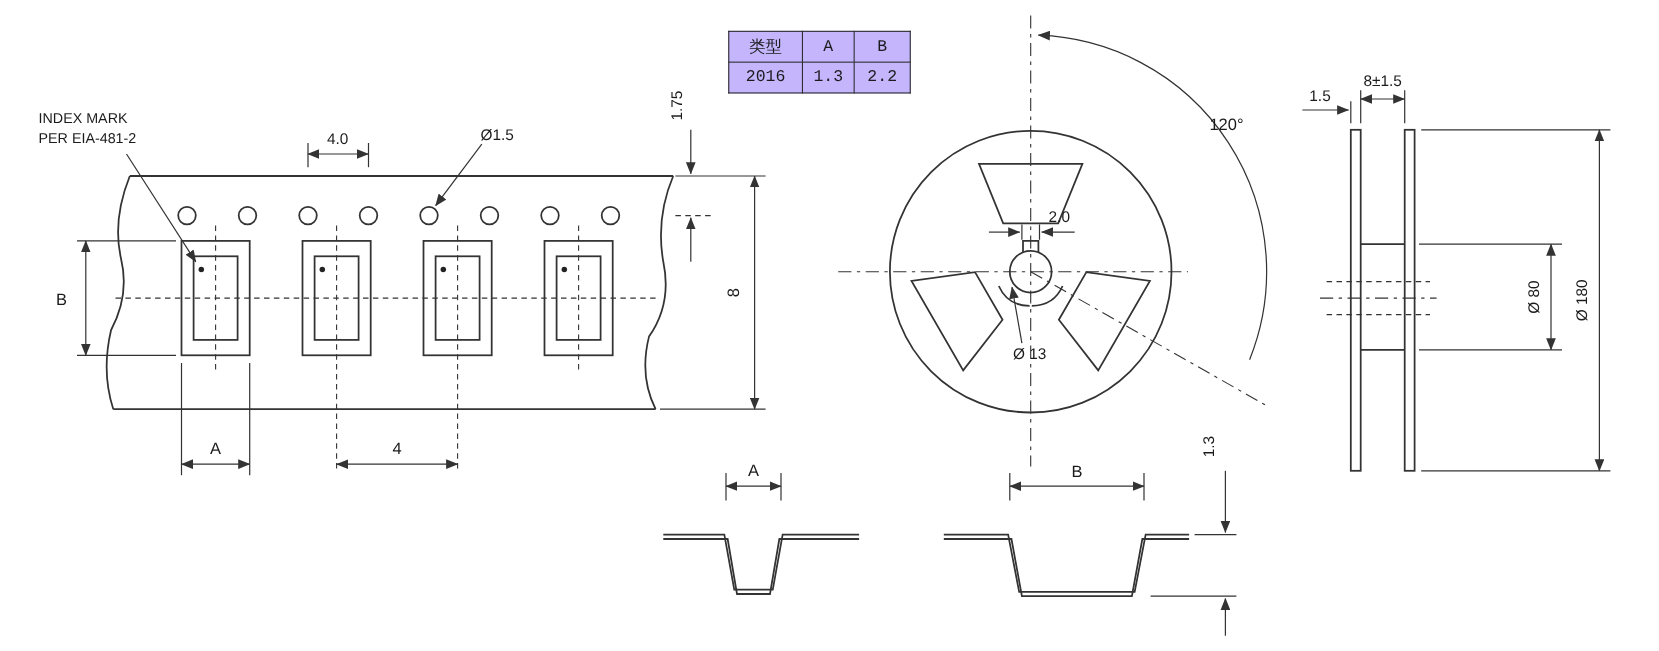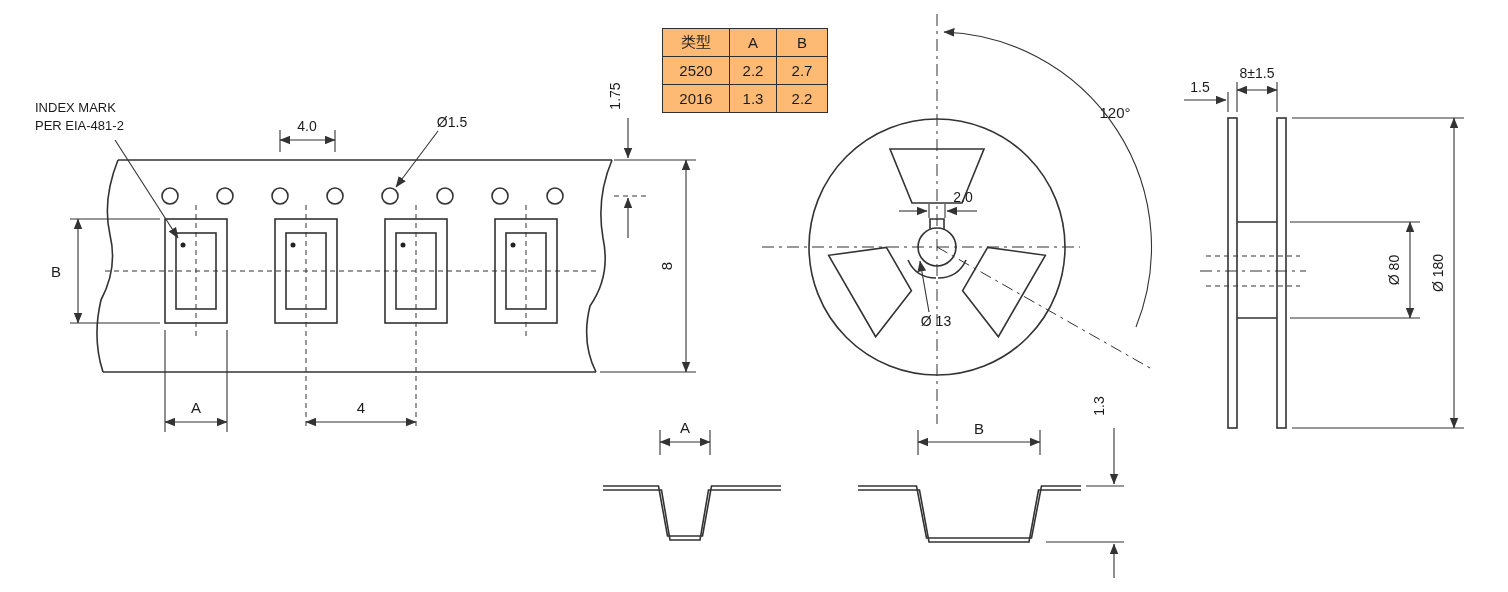--- a/index.html
+++ b/index.html
@@ -5,21 +5,21 @@
   html,body{margin:0;padding:0;background:#fff;}
   .canvas{position:relative;width:1508px;height:592px;background:#ffffff;overflow:hidden;
           font-family:"Liberation Sans","DejaVu Sans",sans-serif;}
   .canvas svg{position:absolute;left:0;top:0;}
   svg text{font-family:"Liberation Sans","DejaVu Sans",sans-serif;fill:#1b1b1b;}
   .t13{font-size:13px;} .t14{font-size:14px;} .t15{font-size:15px;}
   .ln{stroke:#333;stroke-width:1.6;fill:none;}
   .thin{stroke:#333;stroke-width:1.1;fill:none;}
   .dash{stroke:#333;stroke-width:1;fill:none;stroke-dasharray:5 4;}
   .cl{stroke:#333;stroke-width:1;fill:none;stroke-dasharray:12 5 3 5;}
-  .size-table{position:absolute;left:662px;top:28px;border-collapse:collapse;background:#fdba74;}
+  .size-table{position:absolute;left:662px;top:28px;border-collapse:collapse;background:#c4b5fd;font-family:Liberation Mono, monospace;}
   .size-table th,.size-table td{border:1.6px solid #2f2f2f;text-align:center;vertical-align:middle;
       font-size:15px;font-weight:400;color:#1b1b1b;height:27px;padding:0 4px;}
   .size-table .c0{width:58px;} .size-table .c1{width:38px;} .size-table .c2{width:42px;}
 </style>
 </head>
 <body>
 
 <div class="canvas">
 
 <svg width="1508" height="592" viewBox="0 0 1508 592">
@@ -235,25 +235,20 @@
   <table class="size-table">
     <thead>
       <tr>
         <th class="c0">类型</th>
         <th class="c1">A</th>
         <th class="c2">B</th>
       </tr>
     </thead>
     <tbody>
       <tr>
-        <td>2520</td>
-        <td>2.2</td>
-        <td>2.7</td>
-      </tr>
-      <tr>
         <td>2016</td>
         <td>1.3</td>
         <td>2.2</td>
       </tr>
     </tbody>
   </table>
 
 </div>
 
 </body></html>

